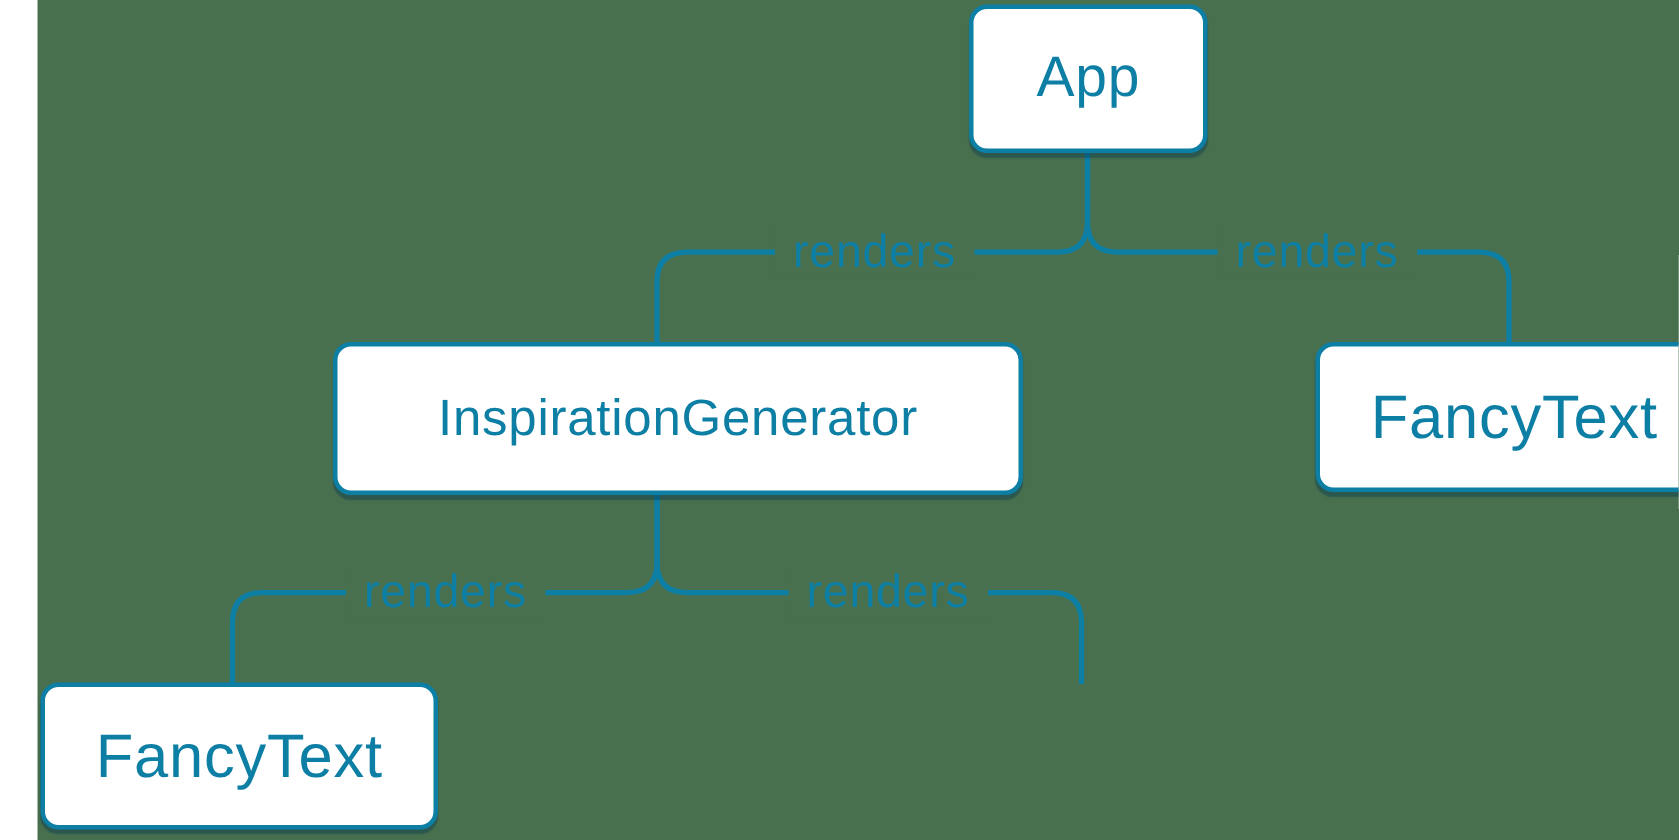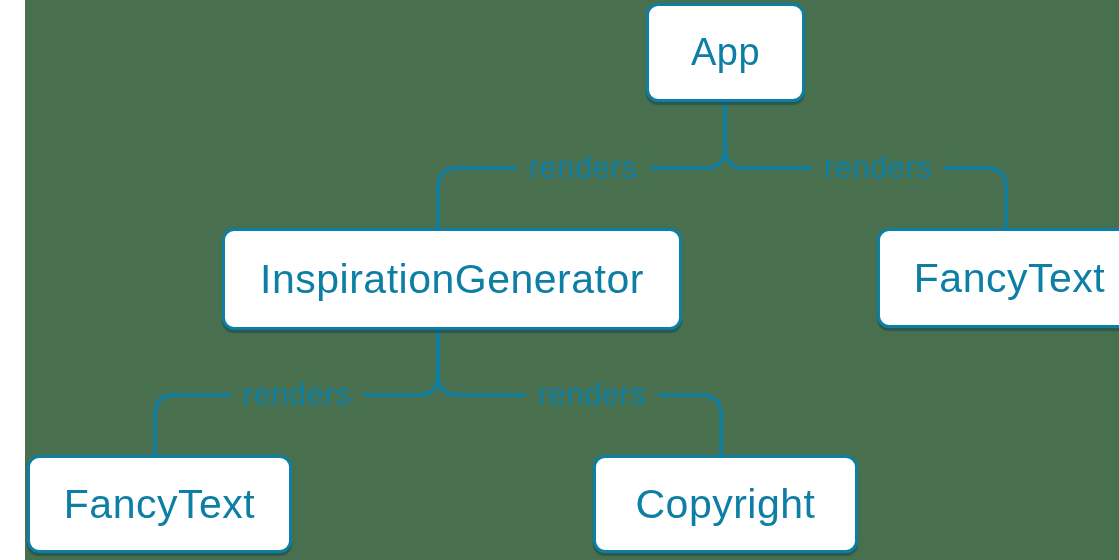--- a/index.html
+++ b/index.html
@@ -37,21 +37,21 @@
     box-shadow: 0 3px 1px var(--color-shadow, rgba(9,58,79,0.45));
     color: var(--color-accent, #0D7EA4);
     display: flex;
     align-items: center;
     justify-content: center;
     font-weight: 500;
     letter-spacing: 0.5px;
     white-space: nowrap;
   }
   .node-app                  { left: 621px; top: 3px;   width: 159px; height: 99px;  font-size: 38px; }
-  .node-inspiration          { left: 197px; top: 228px; width: 460px; height: 102px; font-size: 41px; }
+  .node-inspiration          { left: 197px; top: 228px; width: 460px; height: 102px; font-size: 34px; }
   .node-fancytext-right      { left: 852px; top: 228px; width: 265px; height: 100px; font-size: 41px; }
   .node-fancytext-left       { left: 2px;   top: 455px; width: 265px; height: 98px;  font-size: 41px; }
   .node-copyright            { left: 568px; top: 455px; width: 265px; height: 98px;  font-size: 41px; }
   .edge-label {
     position: absolute;
     transform: translate(-50%, -50%);
     background: var(--color-background, #48704E);
     color: var(--color-accent, #0D7EA4);
     font-size: 31px;
     font-weight: normal;
@@ -78,21 +78,20 @@
   </svg>
 
   <div class="node node-app">App</div>
 
   <div class="node node-inspiration">InspirationGenerator</div>
 
   <div class="node node-fancytext-right">FancyText</div>
 
   <div class="node node-fancytext-left">FancyText</div>
 
-  <div class="node node-copyright">Copyright</div>
 
   <div class="edge-label edge-label-1">renders</div>
 
   <div class="edge-label edge-label-2">renders</div>
 
   <div class="edge-label edge-label-3">renders</div>
 
   <div class="edge-label edge-label-4">renders</div>
 
 </div>

